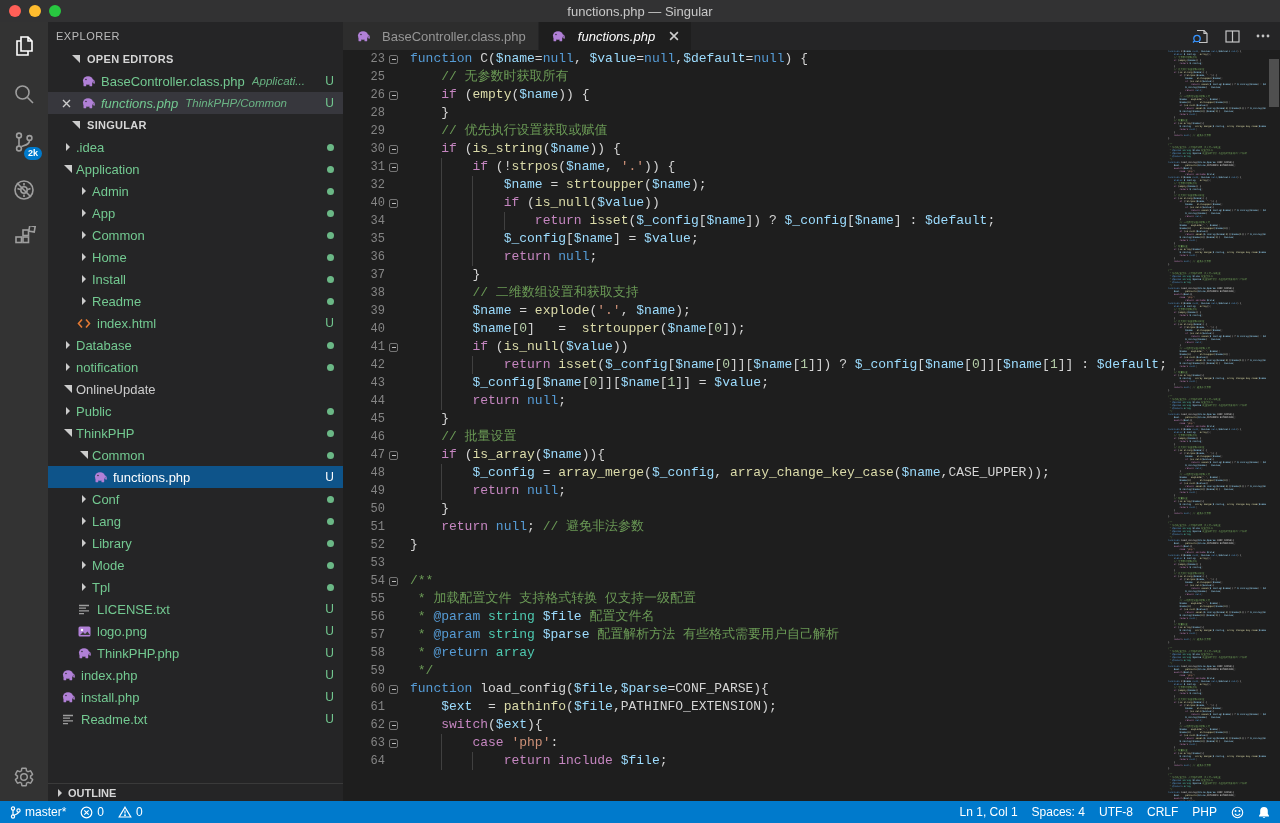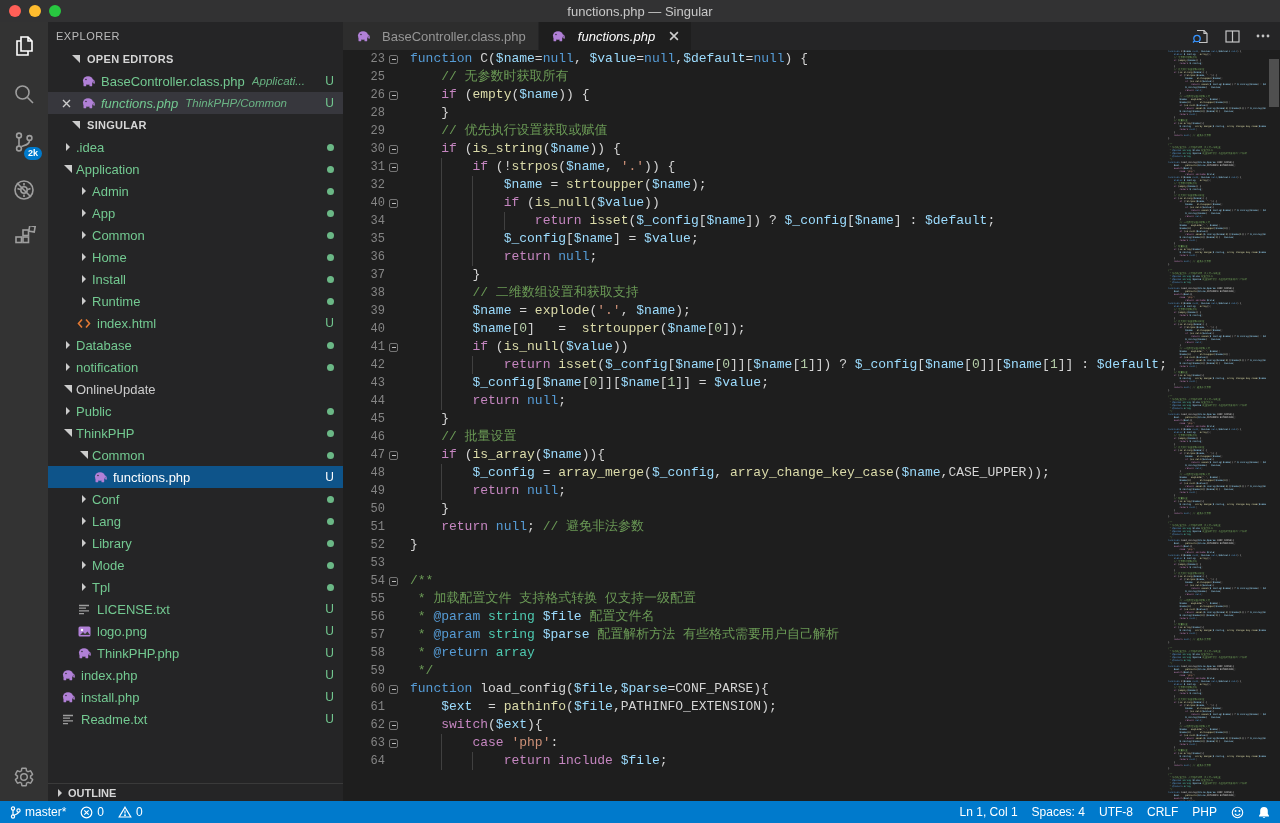--- a/index.html
+++ b/index.html
@@ -278,21 +278,21 @@
           <span class="lbl">Install</span>
           <span class="right">
             <span class="dot"></span>
           </span>
         </div>
         <div class="row">
           <span style="flex:none;width:28px"></span>
           <span class="tw">
             <span class="tw-c"></span>
           </span>
-          <span class="lbl">Runtime</span>
+          <span class="lbl">Readme</span>
           <span class="right">
             <span class="dot"></span>
           </span>
         </div>
         <div class="row">
           <span style="flex:none;width:28px"></span>
           <span class="ficon">
             <svg width="14" height="11" viewBox="0 0 14 11" fill="none" stroke="#e37933" stroke-width="1.6">
               <path d="M5 1.5 1.5 5.5 5 9.5M9 1.5l3.5 4L9 9.5"></path>
             </svg>

